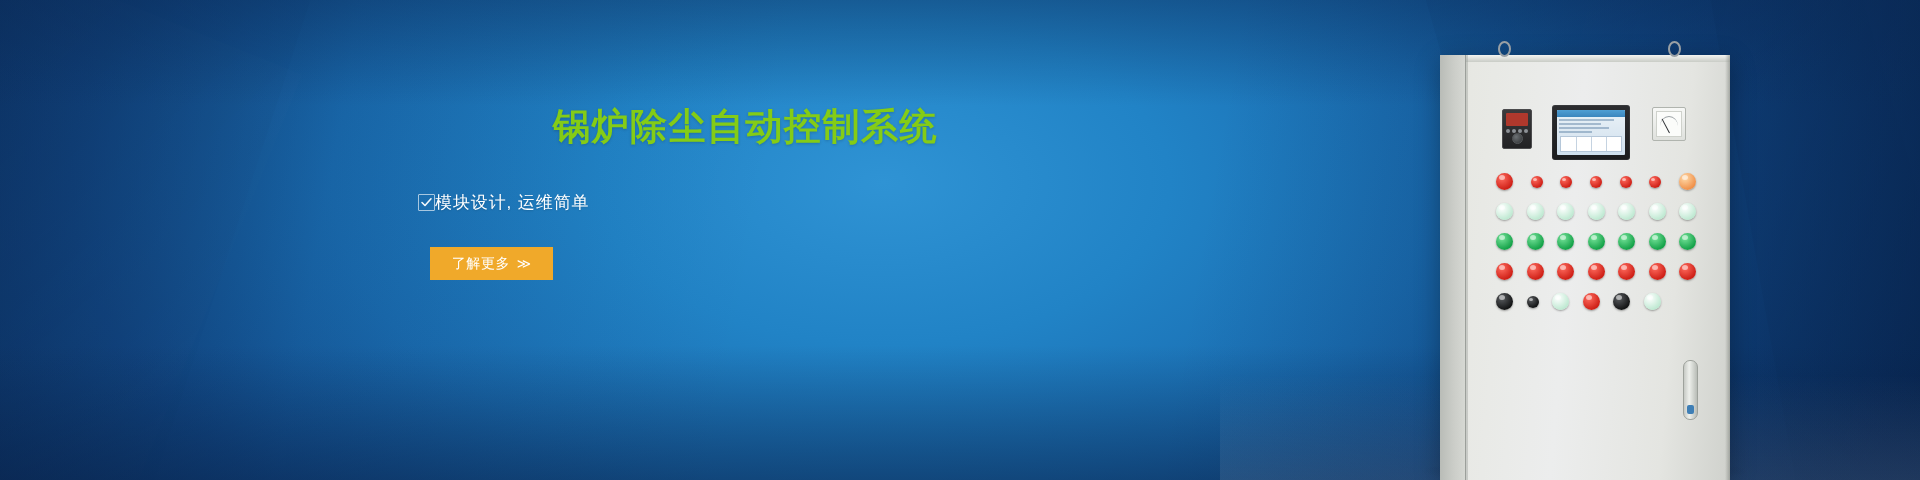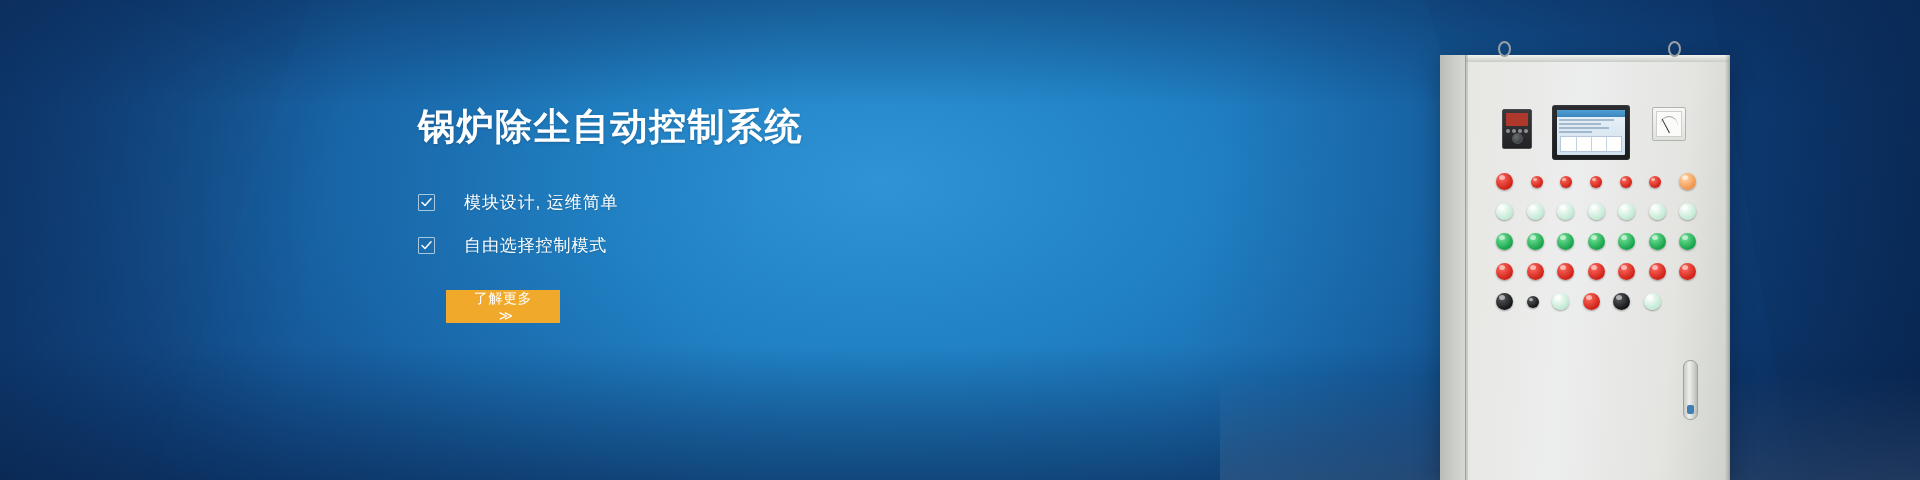--- a/index.html
+++ b/index.html
@@ -50,27 +50,28 @@
         background: linear-gradient(120deg, rgba(0,16,50,0.28), rgba(0,16,50,0)); }
 
   
   .copy {
     position: absolute;
     left: 418px;
     top: 104px;
     width: 520px;
   }
   .headline {
-    color: #ffffff;
+    color: #84cc16;
     font-size: 37px;
     line-height: 1.25;
     font-weight: 700;
     letter-spacing: 1.5px;
     white-space: nowrap;
     text-shadow: 0 1px 3px rgba(0,0,0,0.18);
+    text-align: right;
   }
 
   .feature-list {
     margin-top: 36px;
     list-style: none;
   }
   .feature-item {
     display: flex;
     align-items: center;
     height: 33px;
@@ -84,46 +85,44 @@
     height: 17px;
     flex: 0 0 17px;
     border: 1px solid rgba(255,255,255,0.62);
     border-radius: 1px;
     position: relative;
     display: block;
   }
   .check-box svg { position: absolute; left: 1px; top: 1px; display: block; }
 
   .feature-text {
-    margin-left: 29px;
     color: #ffffff;
     font-size: 17px;
     letter-spacing: 0.9px;
     white-space: nowrap;
     text-shadow: 0 1px 2px rgba(0,0,0,0.14);
   }
 
   
   .cta {
     display: inline-flex;
     align-items: center;
     justify-content: center;
     margin-top: 28px;
-    margin-left: 28px;
-    width: 114px;
+    margin-left: 12px;
+    width: 123px;
     height: 33px;
     background: #f0a92a;
     color: #ffffff;
     font-size: 14px;
     letter-spacing: 0.6px;
     border: none;
     cursor: pointer;
     font-family: inherit;
     white-space: nowrap;
-    flex-direction: column;
   }
   .cta .cta-label { display: inline-block; }
   .cta .cta-arrow { display: inline-block; margin-left: 7px; font-size: 13px; transform: scaleX(1.05); }
 
   
   .photo {
     position: absolute;
     right: 0;
     top: 0;
     width: 700px;
@@ -356,28 +355,20 @@
 
       <li class="feature-item">
         <span class="check-box">
           <svg width="13" height="13" viewBox="0 0 13 13" aria-hidden="true">
             <polyline points="2,6.5 5,9.5 11,2.8" fill="none" stroke="#ffffff" stroke-width="1.6" stroke-linecap="round" stroke-linejoin="round" opacity="0.95"></polyline>
           </svg>
         </span>
         <span class="feature-text">模块设计, 运维简单</span>
       </li>
 
-      <li class="feature-item">
-        <span class="check-box">
-          <svg width="13" height="13" viewBox="0 0 13 13" aria-hidden="true">
-            <polyline points="2,6.5 5,9.5 11,2.8" fill="none" stroke="#ffffff" stroke-width="1.6" stroke-linecap="round" stroke-linejoin="round" opacity="0.95"></polyline>
-          </svg>
-        </span>
-        <span class="feature-text">自由选择控制模式</span>
-      </li>
 
 
     </ul>
 
     <button class="cta">
       <span class="cta-label">了解更多</span>
       <span class="cta-arrow">≫</span>
     </button>
 
   </div>

